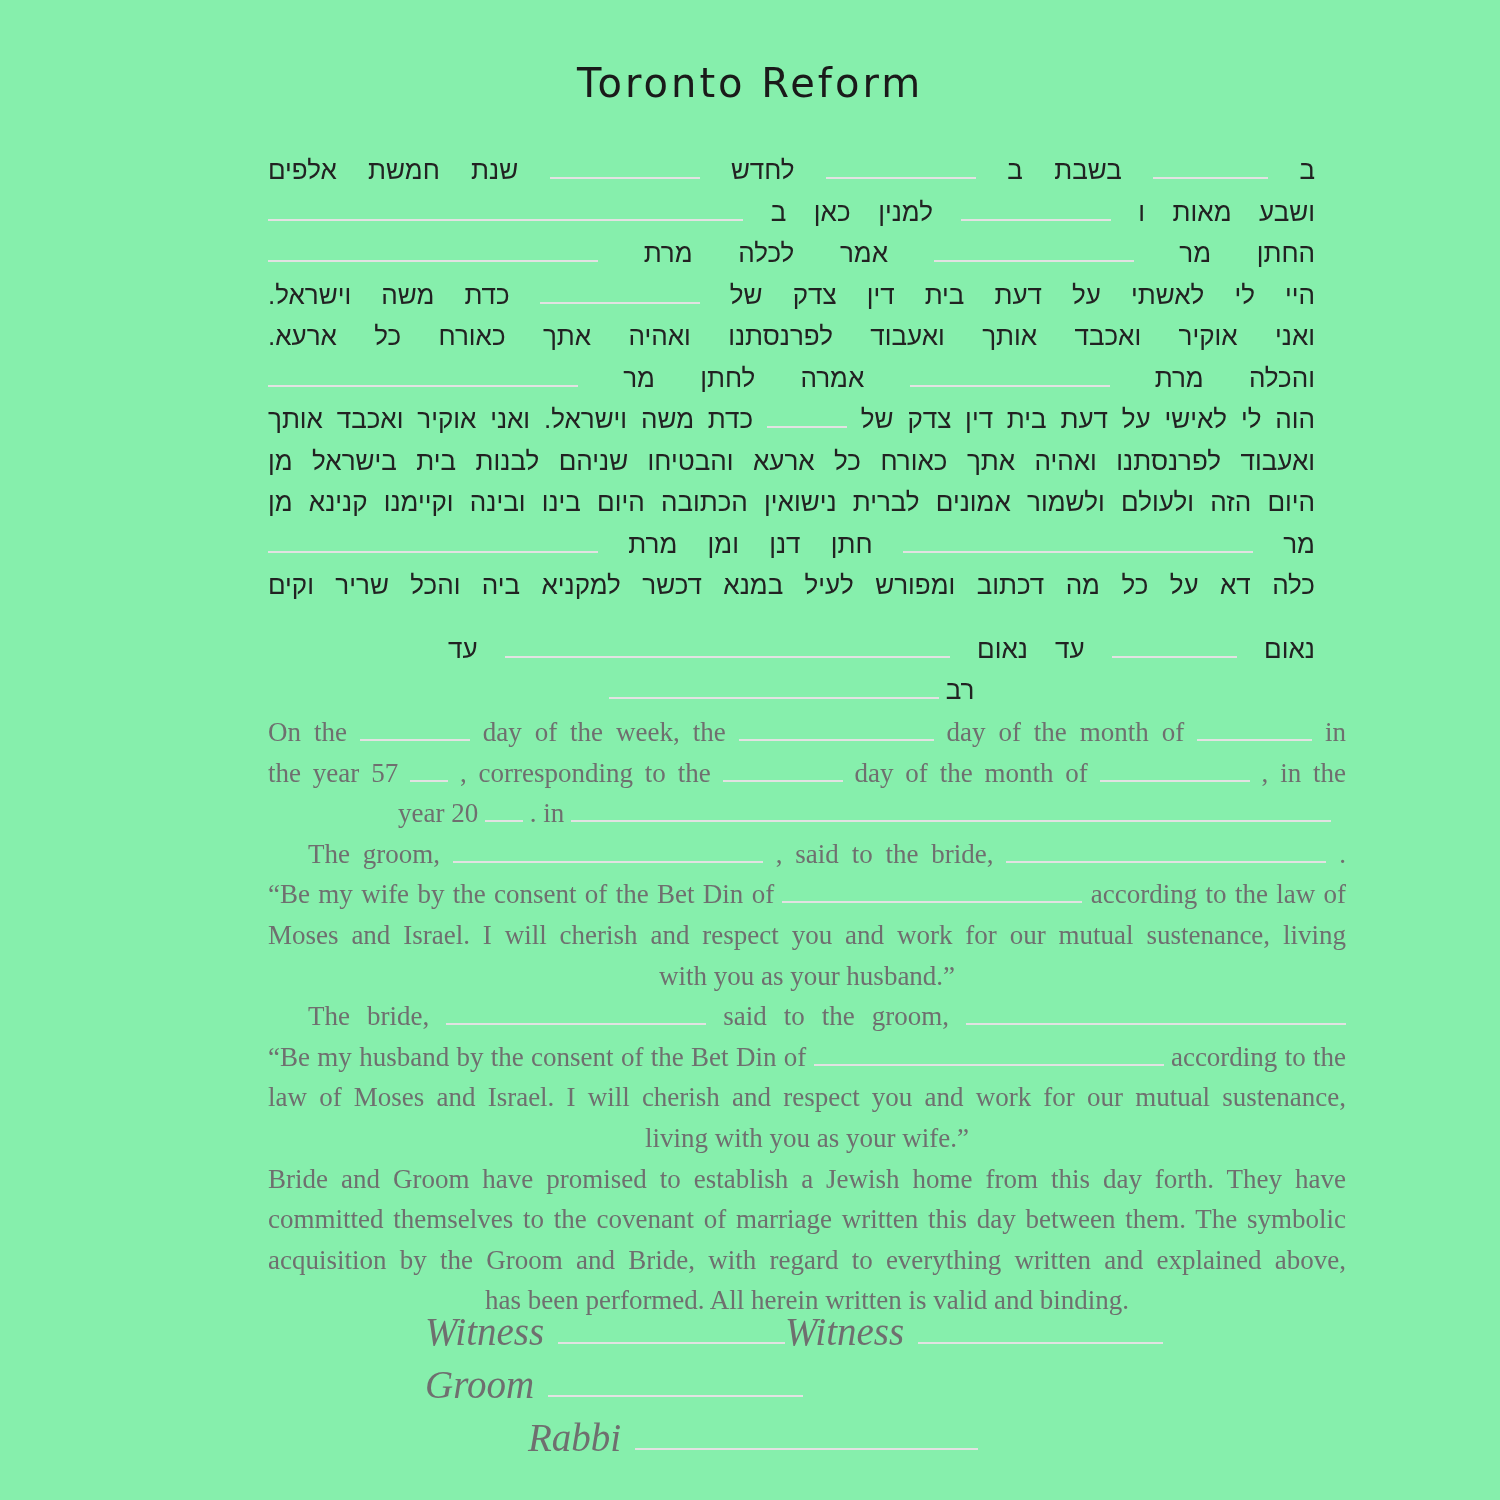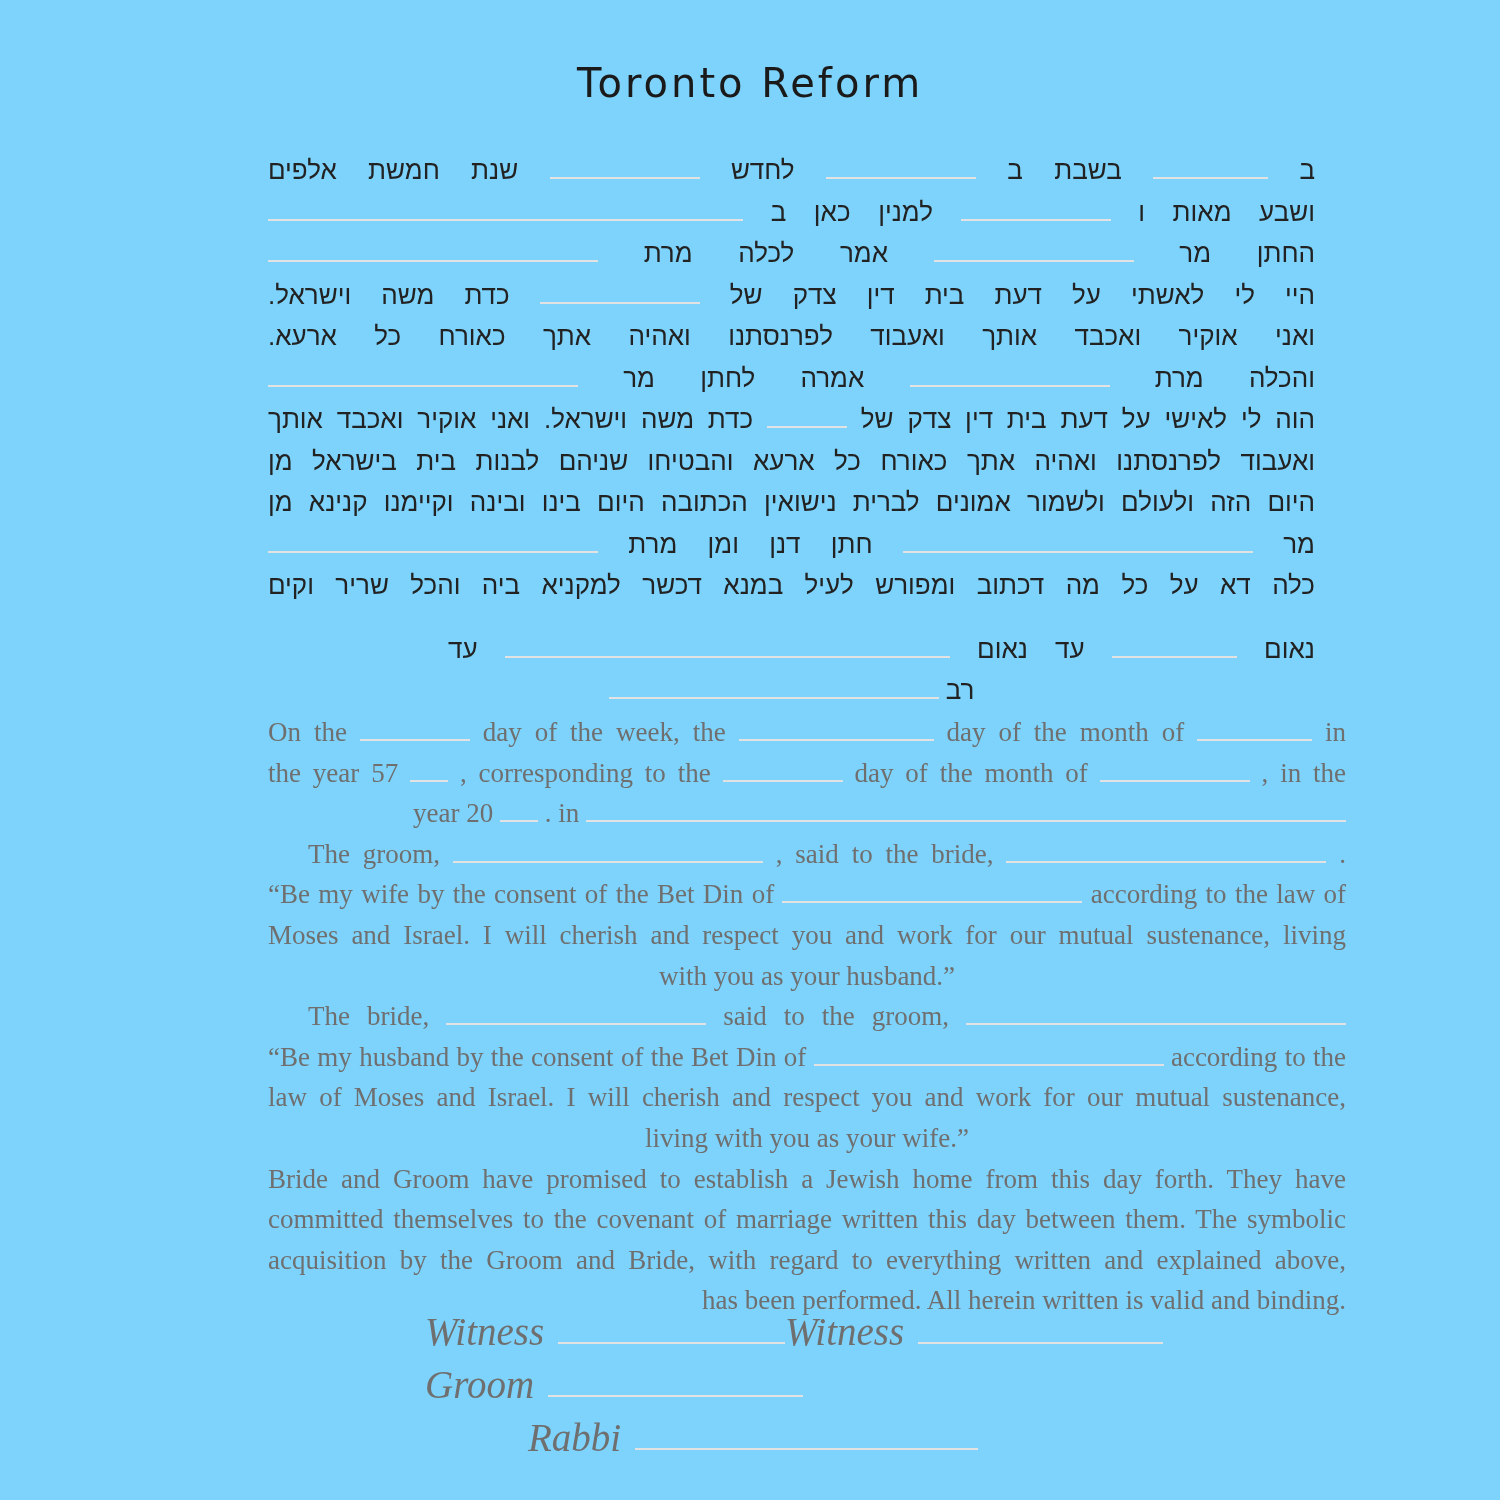--- a/index.html
+++ b/index.html
@@ -1,35 +1,35 @@
 <!DOCTYPE html>
 <html><head>
 <meta charset="utf-8">
 <style>
   html,body{margin:0;padding:0;background:#ffffff;}
   body{width:1500px;height:1500px;position:relative;overflow:hidden;
        font-family:"DejaVu Sans",sans-serif;}
-  .page{position:absolute;inset:0;background:#7dd3fc;}
+  .page{position:absolute;inset:0;background:#86efac;}
 
   .title{position:absolute;top:60px;left:0;width:100%;text-align:center;
          font-size:40px;letter-spacing:3px;color:var(--title-text,#1a1a1a);
          font-family:"DejaVu Sans",sans-serif;}
 
   .hebrew{position:absolute;top:150px;left:268px;width:1047px;direction:rtl;
           font-size:26px;line-height:41.5px;color:var(--hebrew-text,#222);
           font-family:Liberation Sans, sans-serif;}
 
   .english{position:absolute;top:712px;left:268px;width:1078px;direction:ltr;
            font-size:27px;line-height:40.6px;color:var(--english-text,#6f6f6f);
            font-family:"Liberation Serif","DejaVu Serif",serif;}
 
   .line{white-space:normal;}
   .line.justify{text-align:justify;text-align-last:justify;}
   .line.center{text-align:center;text-align-last:center;}
-  .line.start{text-align:right;text-align-last:auto;}
+  .line.start{text-align:center;text-align-last:auto;}
 
   .blank{display:inline-block;height:0.95em;
          border-bottom:2px solid var(--blank-line,#e2e2e2);}
 
   .sigs{position:absolute;top:1312px;left:268px;width:1078px;
         font-size:39px;color:var(--english-text,#6f6f6f);
         font-family:"Liberation Serif","DejaVu Serif",serif;font-style:italic;}
   .sig-row{display:flex;margin-bottom:15px;height:38px;}
   .sig-cell{display:flex;align-items:flex-end;}
   .sig-cell .sig-label{line-height:36px;}

